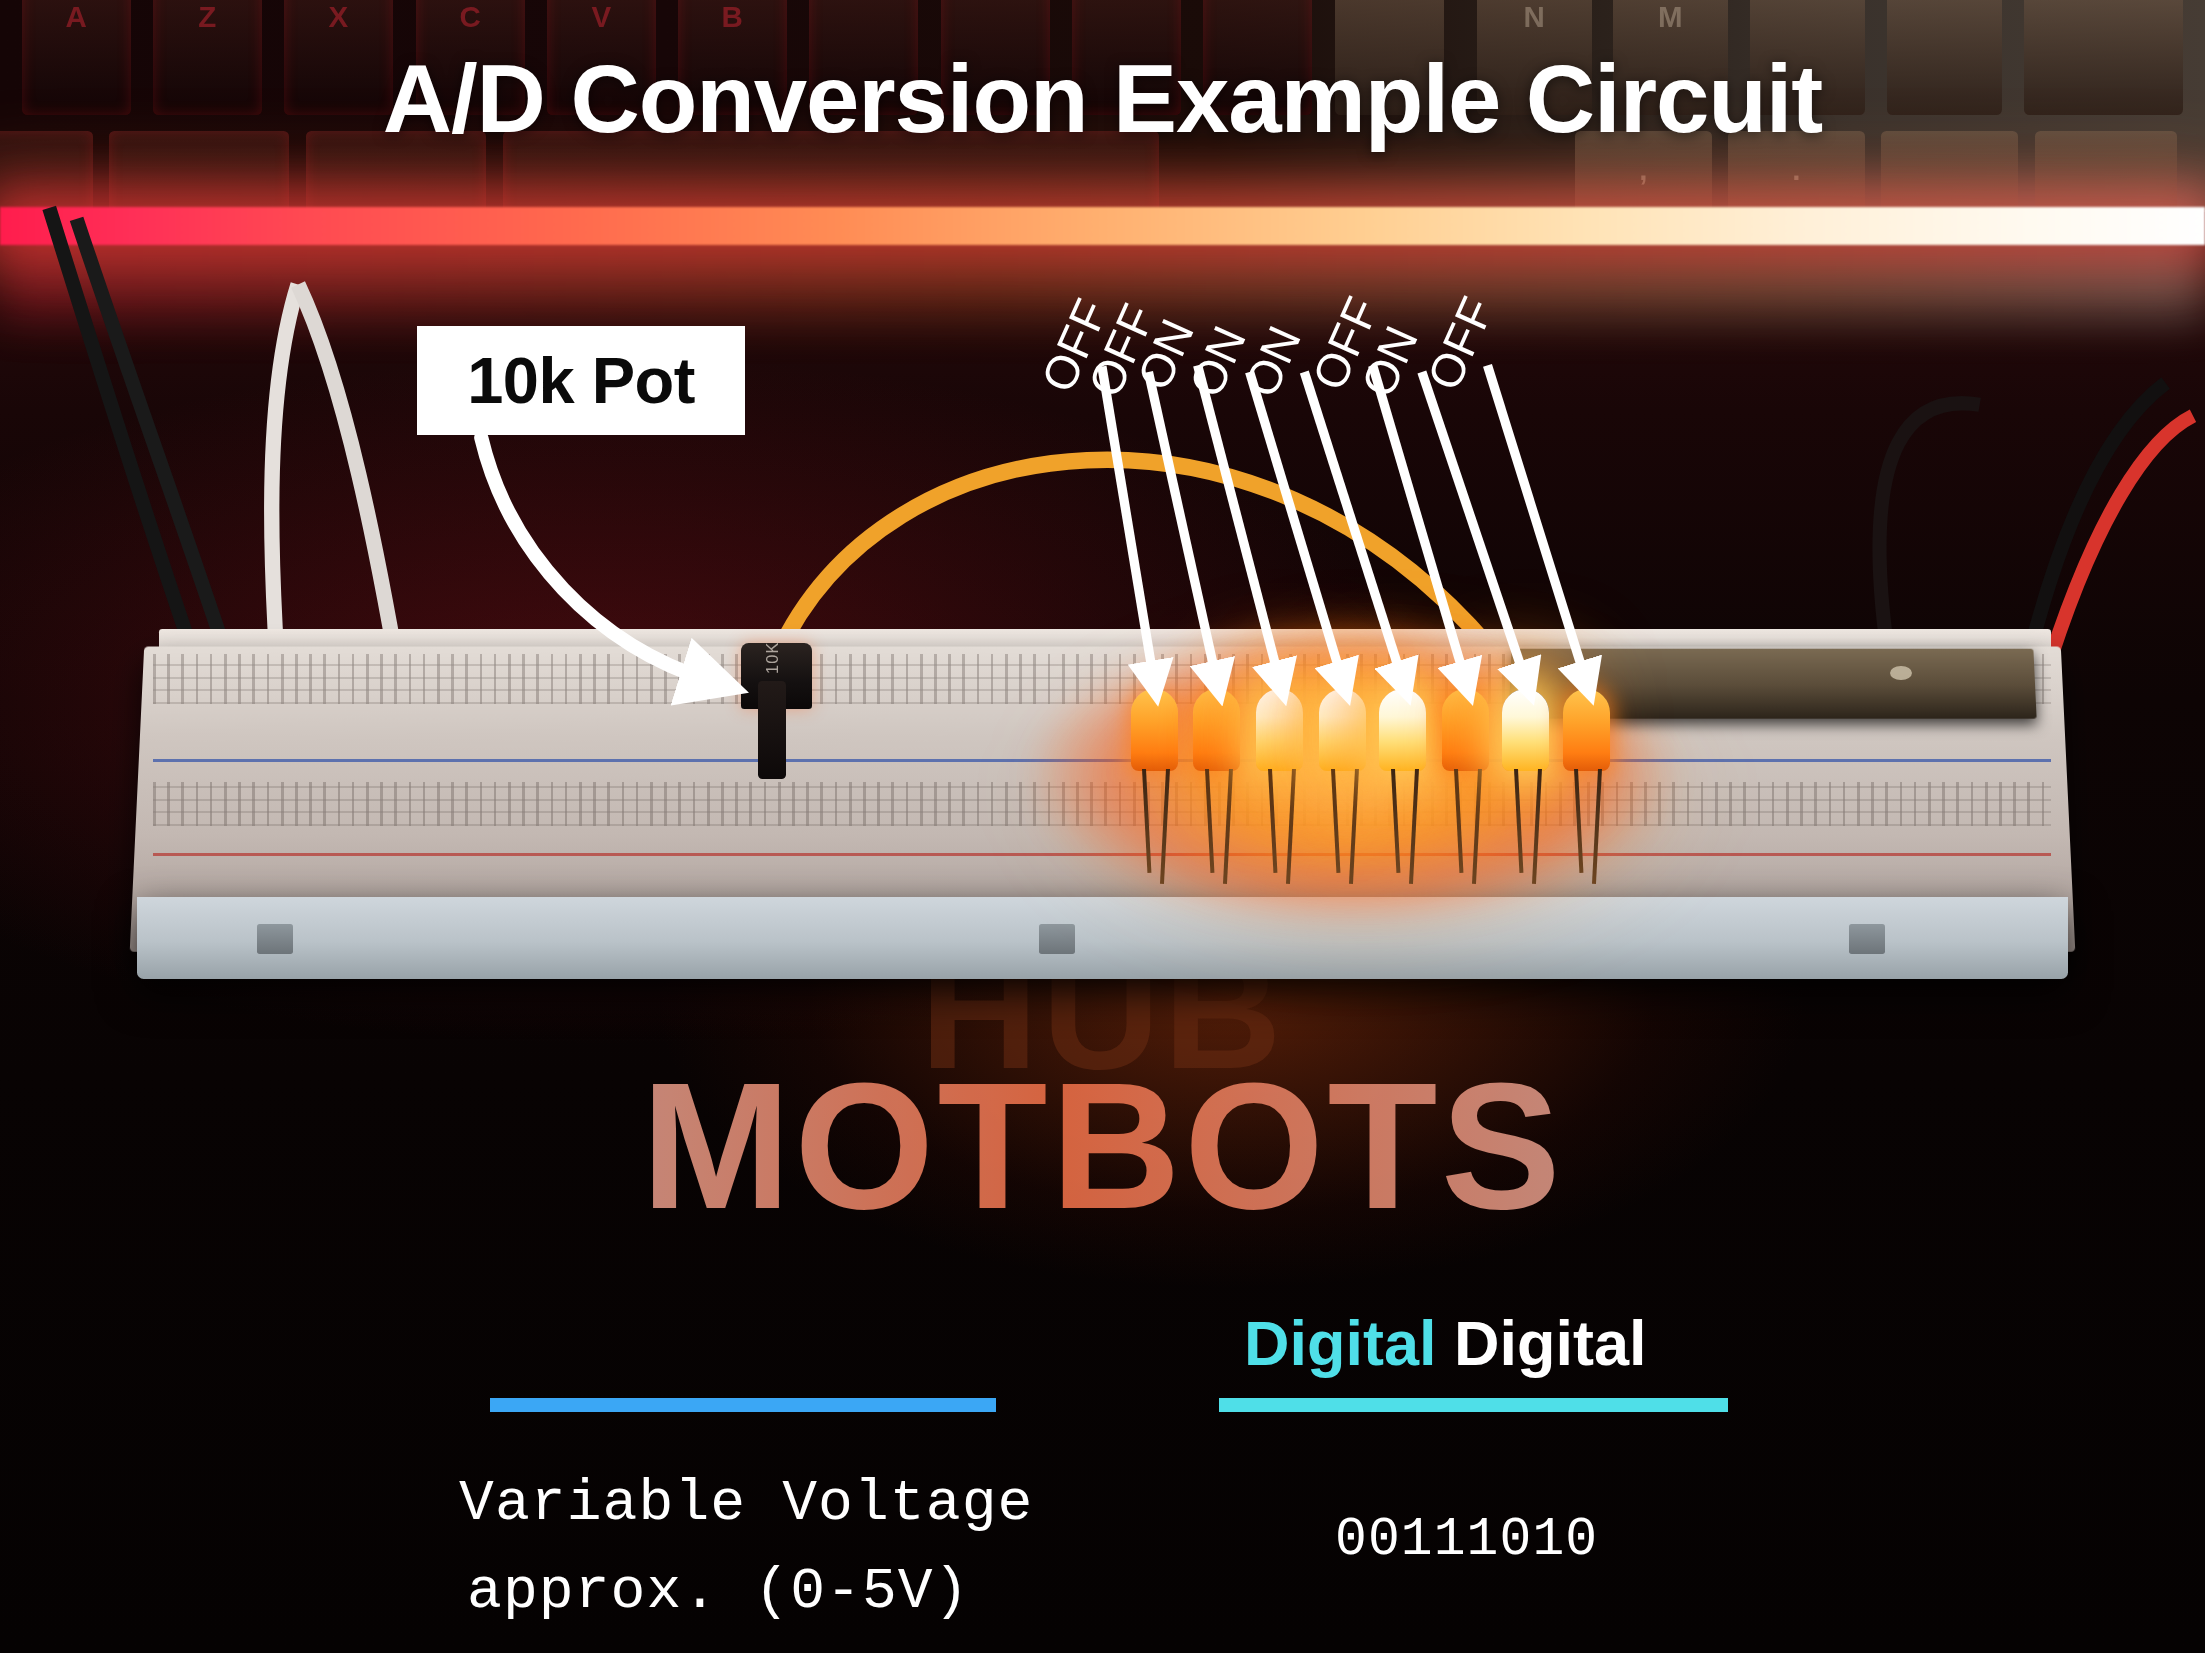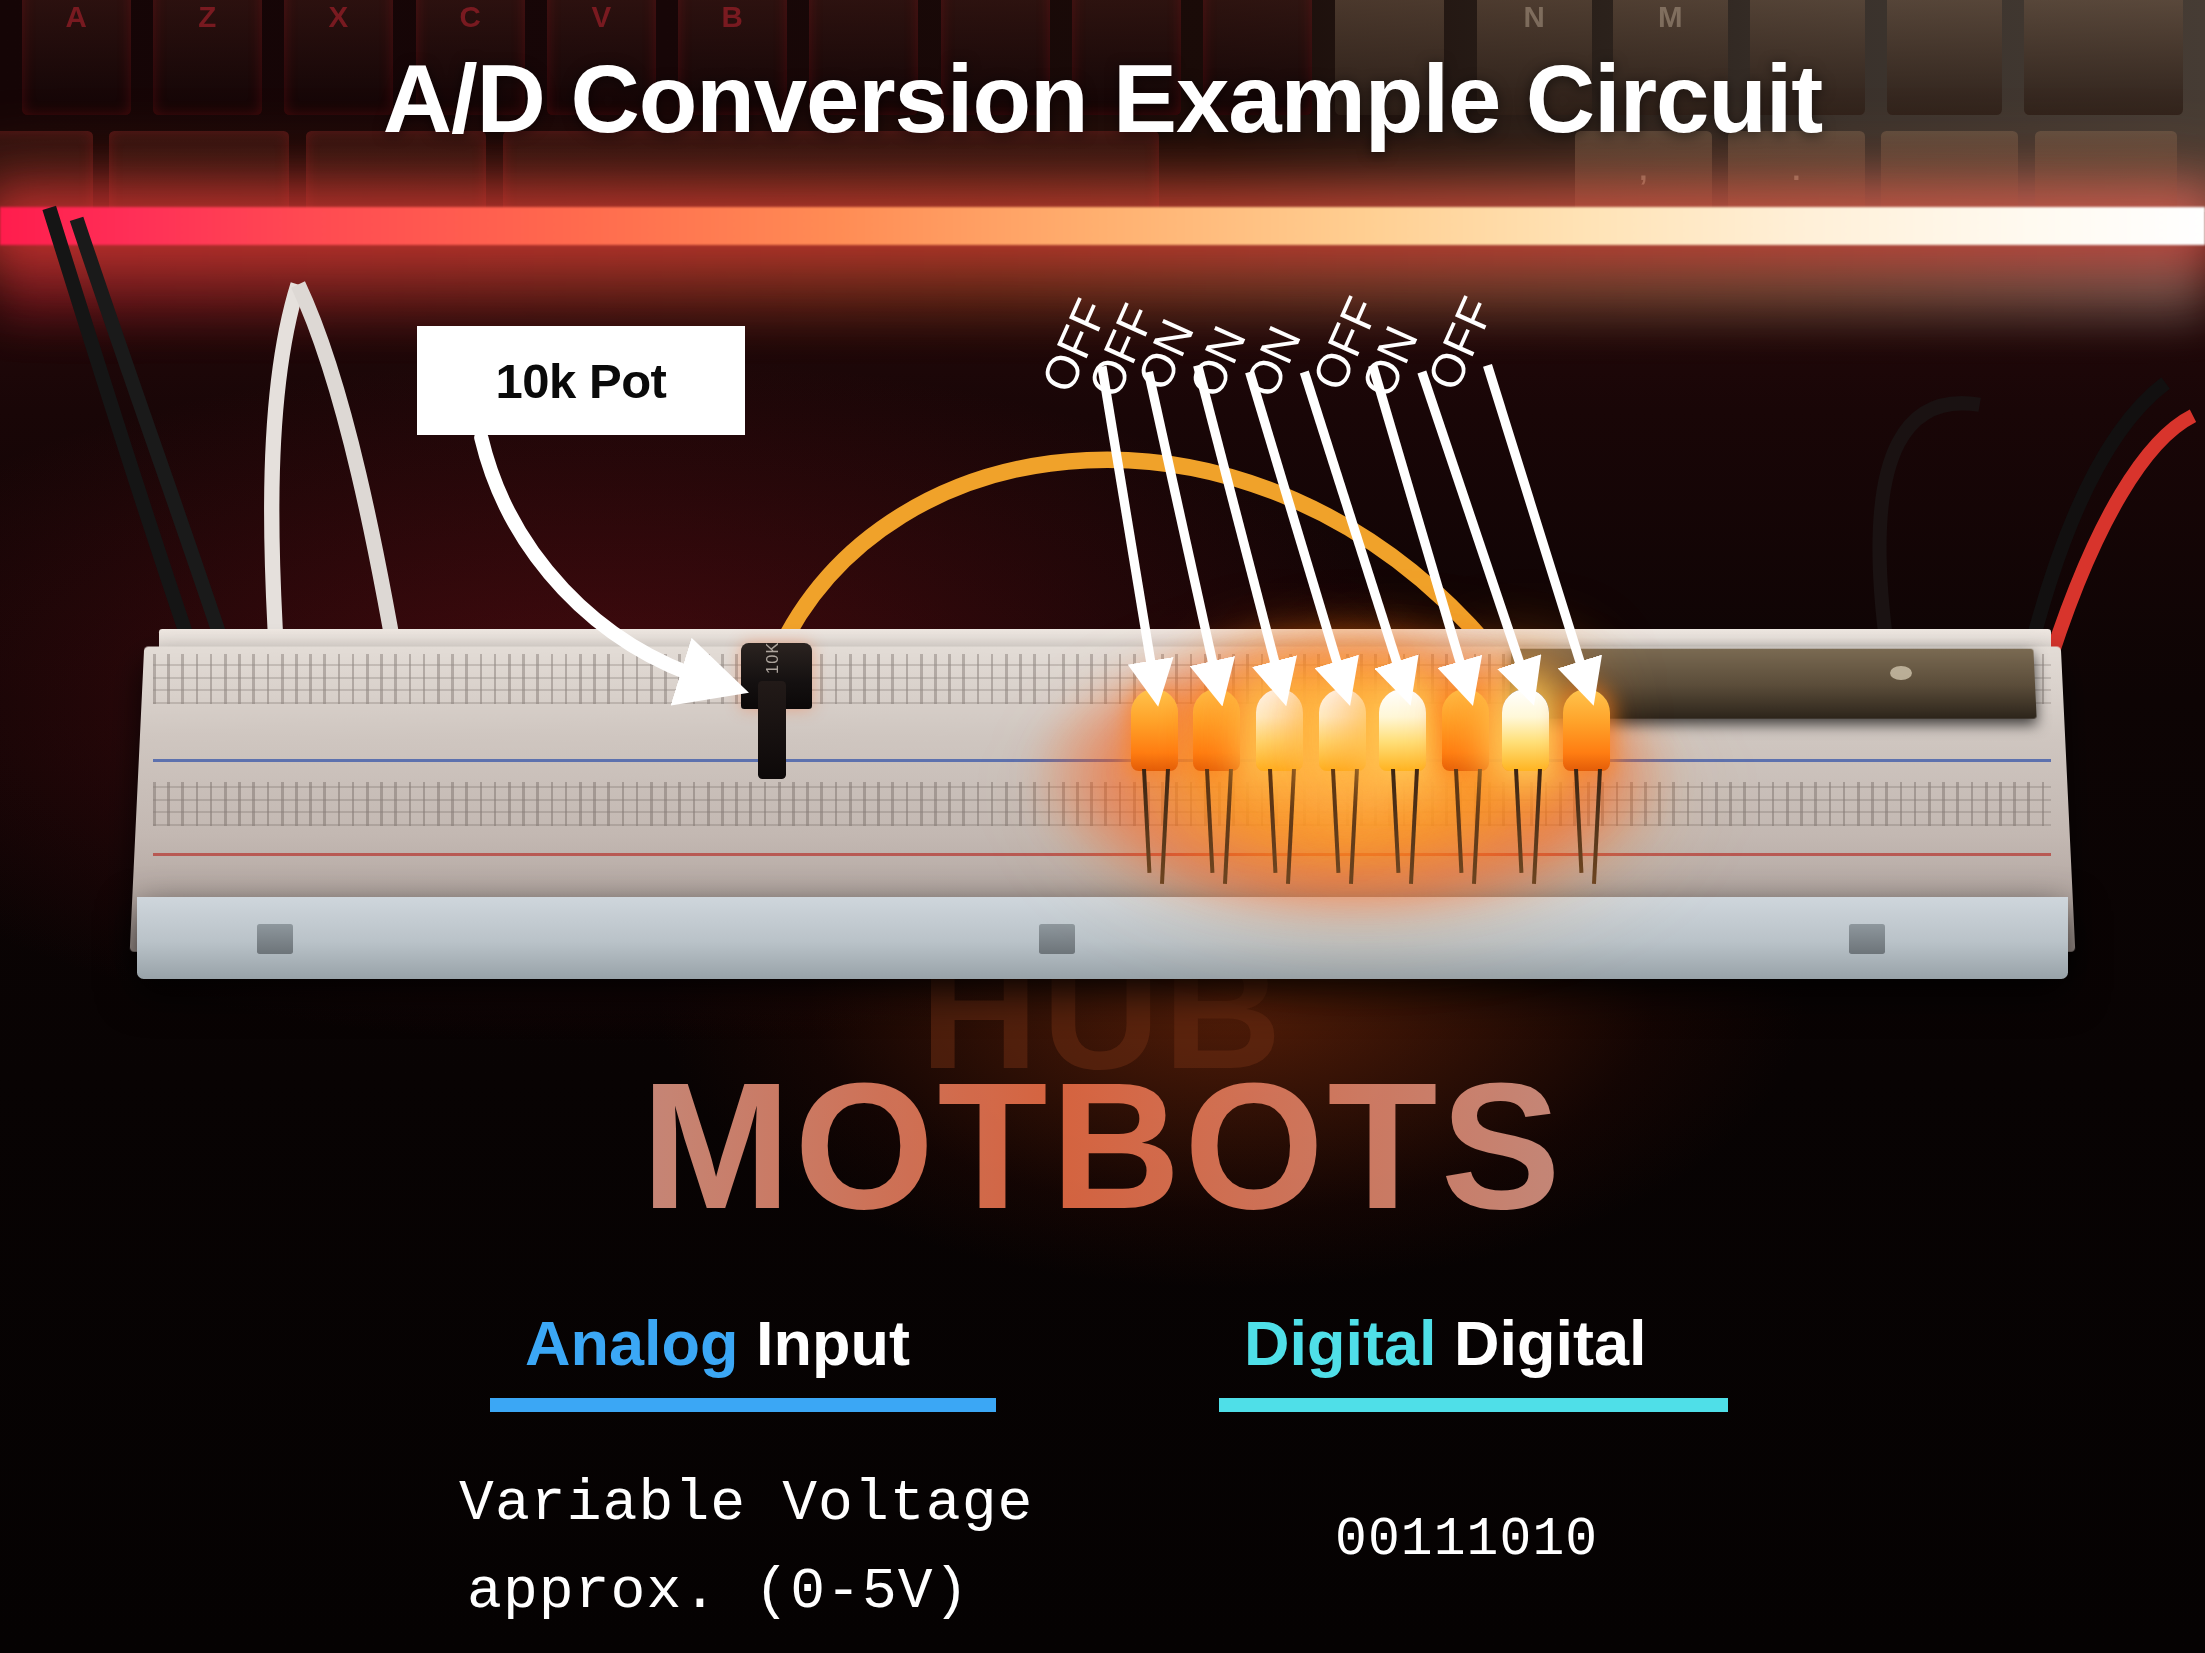--- a/index.html
+++ b/index.html
@@ -171,21 +171,21 @@
   .title{
     position:absolute;left:0;width:100%;top:44px;text-align:center;
     font-size:96px;font-weight:700;color:#fff;letter-spacing:-1.1px;
     text-shadow:0 2.2px 13px rgba(0,0,0,.55);
   }
   .callout{
     position:absolute;left:417px;top:326px;width:328px;height:109px;
     background:#fff;display:flex;align-items:center;justify-content:center;
   }
   .callout span{
-    font-size:49px;font-weight:700;color:#0a0a0a;letter-spacing:-0.5px;
+    font-size:65px;font-weight:700;color:#0a0a0a;letter-spacing:-0.5px;
   }
   .statelabel{
     position:absolute;font-size:47px;font-weight:500;color:#fff;
     transform-origin:left bottom;white-space:nowrap;letter-spacing:0.5px;
   }
   .foot-head{
     position:absolute;font-size:63px;font-weight:700;white-space:nowrap;
   }
   .bar{position:absolute;height:14.2px;}
   .mono{
@@ -350,23 +350,20 @@
         <div class="statelabel" style="left: 1080px; top: 345px; transform: rotate(-66deg);">OFF</div>
         <div class="statelabel" style="left: 1127px; top: 350px; transform: rotate(-66deg);">OFF</div>
         <div class="statelabel" style="left: 1176px; top: 343px; transform: rotate(-66deg);">ON</div>
         <div class="statelabel" style="left: 1228px; top: 350px; transform: rotate(-66deg);">ON</div>
         <div class="statelabel" style="left: 1283px; top: 350px; transform: rotate(-66deg);">ON</div>
         <div class="statelabel" style="left: 1351px; top: 343px; transform: rotate(-66deg);">OFF</div>
         <div class="statelabel" style="left: 1400px; top: 350px; transform: rotate(-66deg);">ON</div>
         <div class="statelabel" style="left: 1466px; top: 343px; transform: rotate(-66deg);">OFF</div>
       </div>
 
-    <div class="foot-head" style="left:525px;top:1307px;">
-      <span style="color:#3BA7F5;">Analog</span><span style="color:#fff;"> Input</span>
-    </div>
     <div class="bar" style="left:490px;top:1398px;width:506px;background:#3BA7F5;"></div>
 
     <div class="foot-head" style="left:1231px;top:1307px;">
       <span style="color:#4FDFE8;margin-left:13px;">Digital</span><span style="color:#fff;"> Digital</span>
     </div>
     <div class="bar" style="left:1219px;top:1398px;width:509px;background:#4FDFE8;"></div>
 
     <div class="mono" style="left:459px;top:1471px;">Variable Voltage</div>
     <div class="mono" style="left:467px;top:1559px;">approx. (0-5V)</div>
     <div class="mono" style="left:1335px;top:1510px;font-size:53px;">00111010</div>

